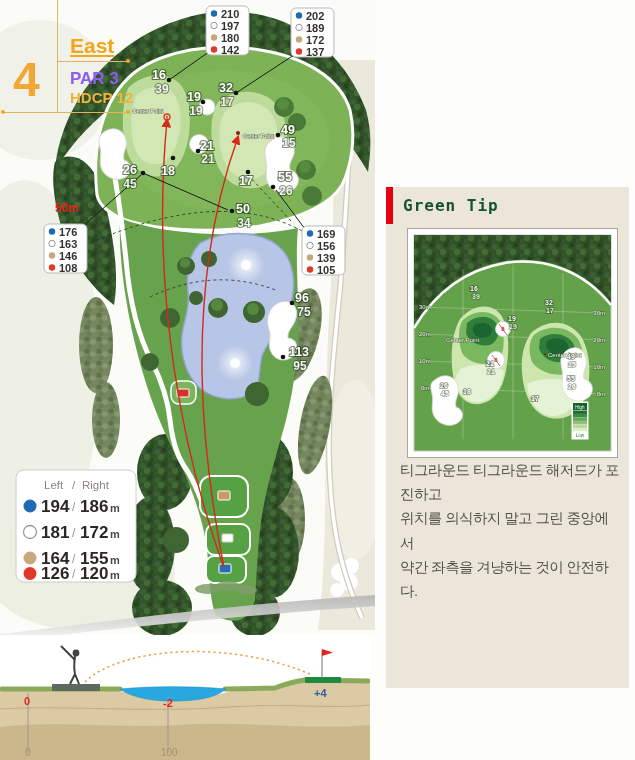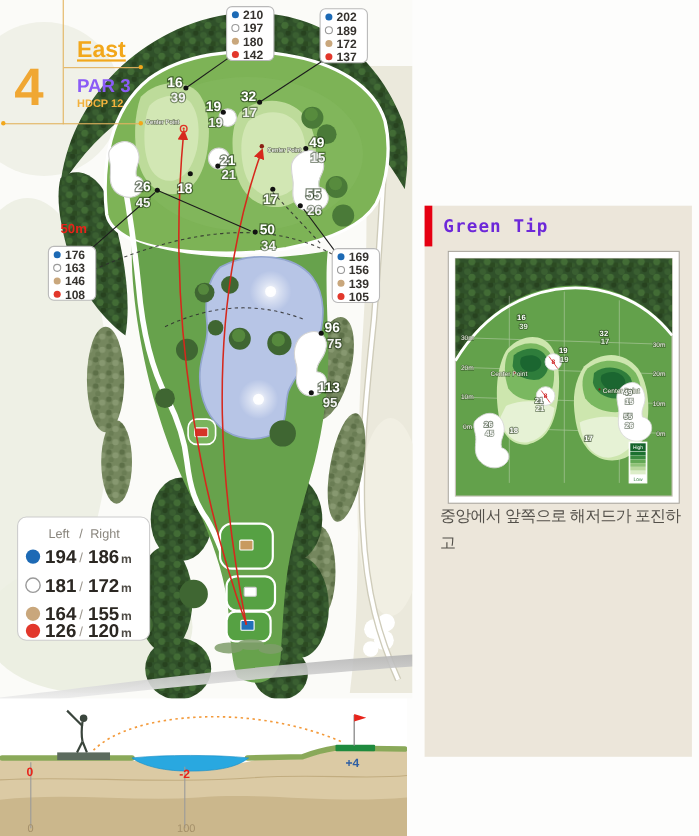--- a/index.html
+++ b/index.html
@@ -2,28 +2,28 @@
 <html><head>
 <meta charset="utf-8">
 <style>
   html,body{margin:0;padding:0;background:#fdfdfc;width:635px;height:760px;overflow:hidden;
     font-family:"Liberation Sans","DejaVu Sans",sans-serif;}
   .abs{position:absolute;}
   #stage{position:relative;width:635px;height:760px;}
   #hole-num{left:13px;top:56px;font-size:48px;font-weight:bold;color:#f0a733;line-height:1;}
   #course-name{left:70px;top:34px;font-size:21px;font-weight:bold;color:#f2a71b;text-decoration:underline;}
   #par-label{left:70px;top:69px;font-size:17px;font-weight:bold;color:#8b5cf6;}
-  #hdcp-label{left:70px;top:89px;font-size:10px;font-weight:bold;color:#f3b13c;}
+  #hdcp-label{left:70px;top:89px;font-size:15px;font-weight:bold;color:#f3b13c;}
   .gline{background:#e3b35f;}
   .gdot{width:4px;height:4px;border-radius:50%;background:#f2a71b;}
   
   #tip-panel{left:386px;top:187px;width:243px;height:501px;background:#ece6da;}
   #tip-redbar{left:0;top:0;width:7px;height:37px;background:#e60012;}
   #tip-title{left:17px;top:9px;font-family:"DejaVu Sans Mono","Liberation Mono",monospace;
-    font-size:16px;font-weight:bold;color:#6d28d9;letter-spacing:1px;}
+    font-size:16px;font-weight:bold;color:#14532d;letter-spacing:1px;}
   #tip-inset{left:21px;top:41px;width:209px;height:228px;background:#fff;border:1px solid #a9a59c;}
   #tip-body{left:14px;top:271px;width:220px;font-size:14.5px;color:#53504a;line-height:24.2px;letter-spacing:-0.6px;}
   
   svg text{font-family:"Liberation Sans","DejaVu Sans",sans-serif;}
   .mnum{fill:#fff;font-weight:bold;font-size:12.5px;paint-order:stroke;stroke:rgba(20,40,12,.6);stroke-width:2.2px;text-anchor:middle;}
   .mnum2{fill:#f2f2f2;font-weight:bold;font-size:12px;paint-order:stroke;stroke:rgba(20,40,12,.5);stroke-width:2px;text-anchor:middle;}
   .legnum{fill:#35322e;font-weight:bold;font-size:11px;}
   .cpt{fill:#fff;font-size:5.5px;paint-order:stroke;stroke:rgba(0,0,0,.45);stroke-width:1.2px;}
   .inum{fill:#fff;font-weight:bold;font-size:7px;paint-order:stroke;stroke:rgba(20,40,12,.55);stroke-width:1.6px;text-anchor:middle;}
   .igrid{fill:#f4f4ec;font-size:6px;paint-order:stroke;stroke:rgba(40,60,30,.5);stroke-width:1.2px;}
@@ -445,21 +445,23 @@
           <rect x="165" y="192" width="14" height="3.4" fill="#8fc277"></rect>
           <rect x="165" y="195.5" width="14" height="3.4" fill="#b9d89e"></rect>
           <rect x="165" y="199" width="14" height="3.4" fill="#dcedc8"></rect>
           <rect x="165" y="202.5" width="14" height="7" fill="#ffffff"></rect>
           <text x="172" y="208" font-size="4.5" fill="#2e7d3b" text-anchor="middle">Low</text>
         </g>
       </svg>
     </div>
 
     <div class="abs" id="tip-body">
-      <div>중앙에서 앞쪽으로 해저드가 포진하고</div>
+      <div>티그라운드 티그라운드 해저드가 포진하고</div>
+      <div>위치를 의식하지 말고 그린 중앙에서</div>
+      <div>약간 좌측을 겨냥하는 것이 안전하다.</div>
     </div>
   </div>
 
   <svg class="abs" style="left:0;top:635px" width="370" height="125" viewBox="0 0 370 125">
     <rect width="370" height="125" fill="#ffffff"></rect>
 
     <path d="M0,56 L118,56 C130,58 140,60 155,61 L200,61 C215,60 225,58 232,56 L275,55 C288,50 298,48 305,47 L340,46 C352,46 362,47 370,48 L370,125 L0,125 Z" fill="#dbcaa4"></path>
     <path d="M0,92 C60,85 120,94 180,90 C240,85 300,96 370,90 L370,125 L0,125 Z" fill="#cbb78c"></path>
     <path d="M0,74 C60,70 150,78 230,72 C290,68 330,74 370,70" fill="none" stroke="#c2ad80" stroke-width="1"></path>
 

